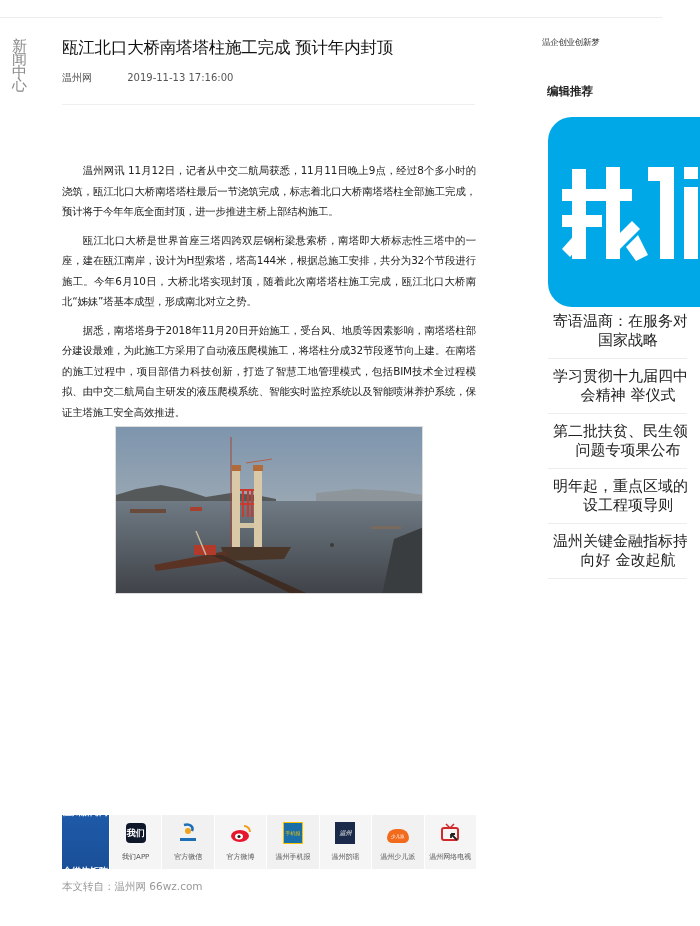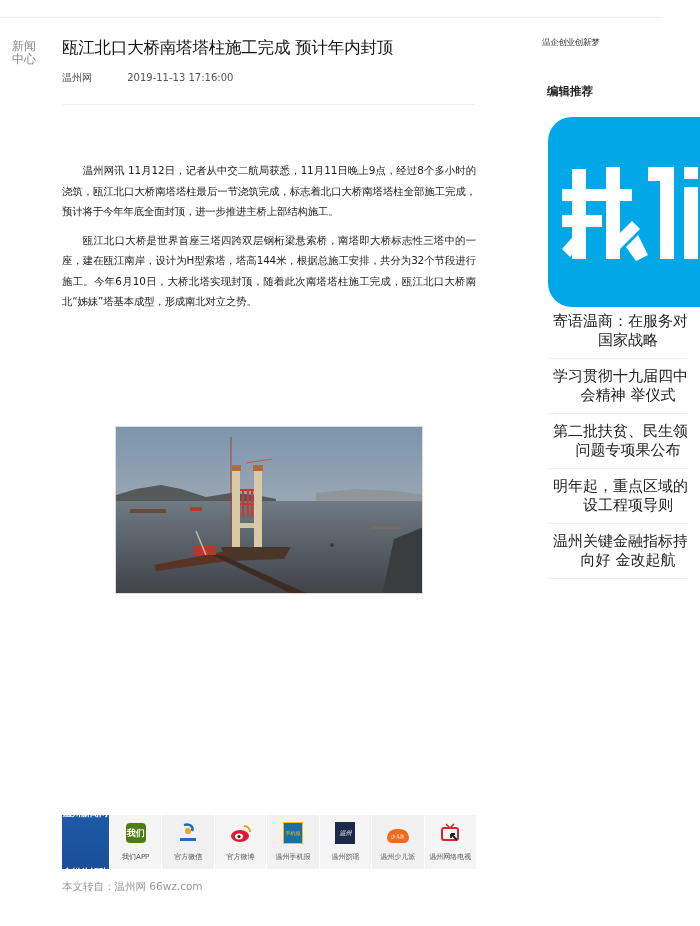--- a/index.html
+++ b/index.html
@@ -1,35 +1,35 @@
 <!DOCTYPE html>
 <html><head>
   <meta charset="utf-8">
   <style>
     * { margin: 0; padding: 0; box-sizing: border-box; }
     html, body { width: 700px; height: 926px; background: #ffffff; overflow: hidden; }
     body { font-family: "DejaVu Sans", "Liberation Sans", sans-serif; color: #333; position: relative; }
 
     .top-rule { position: absolute; left: 0; top: 17px; width: 662px; height: 1px; background: #ececec; }
 
-    .side-label { position: absolute; left: 12px; top: 40px; width: 24px; font-size: 12px; line-height: 13px; color: #8a8a8a; }
+    .side-label { position: absolute; left: 12px; top: 40px; width: 24px; font-size: 15px; line-height: 13px; color: #8a8a8a; }
 
     .article { position: absolute; left: 62px; top: 34px; width: 414px; }
     .title { font-size: 16.5px; font-weight: normal; color: #111; line-height: 28px; letter-spacing: -0.2px; white-space: nowrap; }
     .meta { margin-top: 8px; font-size: 10px; color: #555; height: 16px; line-height: 16px; }
     .meta .source { margin-right: 32px; }
     .meta-rule { position: absolute; left: 0; top: 70px; width: 413px; height: 1px; background: #efefef; }
 
     .body { position: absolute; left: 0; top: 126px; width: 414px; }
     .para { font-size: 10.4px; line-height: 20.5px; color: #222; text-indent: 2em; text-align: justify; margin-bottom: 8px; letter-spacing: -0.15px; }
 
     .photo { position: absolute; left: 53px; top: 392px; width: 308px; height: 168px; overflow: hidden; border: 1px solid #ddd; }
 
     .matrix { position: absolute; left: 0; top: 781px; width: 414px; height: 54px; display: flex; }
-    .matrix-brand { width: 47px; height: 54px; background: linear-gradient(180deg, #1e5aa8 0%, #1a4f97 100%); color: #fff; font-family: Liberation Serif, serif; font-weight: bold; font-size: 9px; display: flex; flex-direction: column; justify-content: center; align-items: center; line-height: 18px; gap: 41px; }
+    .matrix-brand { width: 47px; height: 54px; background: linear-gradient(180deg, #1e5aa8 0%, #1a4f97 100%); color: #fff; font-family: Liberation Mono, monospace; font-weight: bold; font-size: 9px; display: flex; flex-direction: column; justify-content: center; align-items: center; line-height: 18px; gap: 41px; }
     .matrix-item { flex: 1; height: 54px; background: #f5f5f5; margin-left: 1px; display: flex; flex-direction: column; align-items: center; justify-content: flex-start; padding-top: 6px; }
     .matrix-item:nth-child(odd) { background: #f1f1f1; }
     .matrix-icon { width: 24px; height: 24px; display: flex; align-items: center; justify-content: center; }
     .matrix-label { font-size: 7px; color: #555; margin-top: 7px; white-space: nowrap; }
 
     .source-line { position: absolute; left: 0; top: 846px; font-size: 10.5px; color: #999; }
 
     .sidebar { position: absolute; left: 540px; top: 0; width: 183px; height: 926px; overflow: hidden; }
     .sidebar-tagline { position: absolute; left: 2px; top: 37px; font-size: 8.5px; color: #333; letter-spacing: -0.3px; }
     .sidebar-heading { position: absolute; left: 7px; top: 84px; font-size: 11.5px; color: #222; font-weight: bold; }
@@ -52,20 +52,21 @@
   <h1 class="title">瓯江北口大桥南塔塔柱施工完成 预计年内封顶</h1>
   <div class="meta">
     <span class="source">温州网</span>
     <span>2019-11-13 17:16:00</span>
   </div>
   <div class="meta-rule"></div>
 
   <div class="body">
     <p class="para">温州网讯 11月12日，记者从中交二航局获悉，11月11日晚上9点，经过8个多小时的浇筑，瓯江北口大桥南塔塔柱最后一节浇筑完成，标志着北口大桥南塔塔柱全部施工完成，预计将于今年年底全面封顶，进一步推进主桥上部结构施工。</p>
     <p class="para">瓯江北口大桥是世界首座三塔四跨双层钢桁梁悬索桥，南塔即大桥标志性三塔中的一座，建在瓯江南岸，设计为H型索塔，塔高144米，根据总施工安排，共分为32个节段进行施工。今年6月10日，大桥北塔实现封顶，随着此次南塔塔柱施工完成，瓯江北口大桥南北“姊妹”塔基本成型，形成南北对立之势。</p>
+    <p class="para" style="margin-bottom:188px;">据悉，南塔塔身于2018年11月20日开始施工，受台风、地质等因素影响，南塔塔柱部分建设最难，为此施工方采用了自动液压爬模施工，将塔柱分成32节段逐节向上建。在南塔的施工过程中，项目部借力科技创新，打造了智慧工地管理模式，包括BIM技术全过程模拟、由中交二航局自主研发的液压爬模系统、智能实时监控系统以及智能喷淋养护系统，保证主塔施工安全高效推进。</p>
   </div>
 
   <div class="photo">
     <svg width="308" height="168" viewBox="0 0 308 168">
       <defs>
         <linearGradient id="sky" x1="0" y1="0" x2="0" y2="1">
           <stop offset="0" stop-color="#7d95ad"></stop>
           <stop offset="0.6" stop-color="#a3adb5"></stop>
           <stop offset="1" stop-color="#9aa0a4"></stop>
         </linearGradient>
@@ -104,21 +105,21 @@
   </div>
 
   <div class="matrix">
     <div class="matrix-brand">
       <span>温州新闻网</span>
       <span>全媒体矩阵</span>
     </div>
 
     <div class="matrix-item">
       <div class="matrix-icon">
-        <div style="width:20px;height:20px;background:#4d7c0f;border-radius:4px;color:#fff;font-size:9px;font-weight:bold;display:flex;align-items:center;justify-content:center;">我们</div>
+        <div style="width:20px;height:20px;background:#0f172a;border-radius:4px;color:#fff;font-size:9px;font-weight:bold;display:flex;align-items:center;justify-content:center;">我们</div>
       </div>
       <div class="matrix-label">我们APP</div>
     </div>
 
     <div class="matrix-item">
       <div class="matrix-icon">
         <svg width="24" height="24" viewBox="0 0 24 24">
           <path d="M8 4 C14 2 18 6 16 10" stroke="#1e6fb8" stroke-width="2.5" fill="none"></path>
           <circle cx="12" cy="10" r="3" fill="#f0a21a"></circle>
           <rect x="4" y="17" width="16" height="3" fill="#1e6fb8"></rect>

